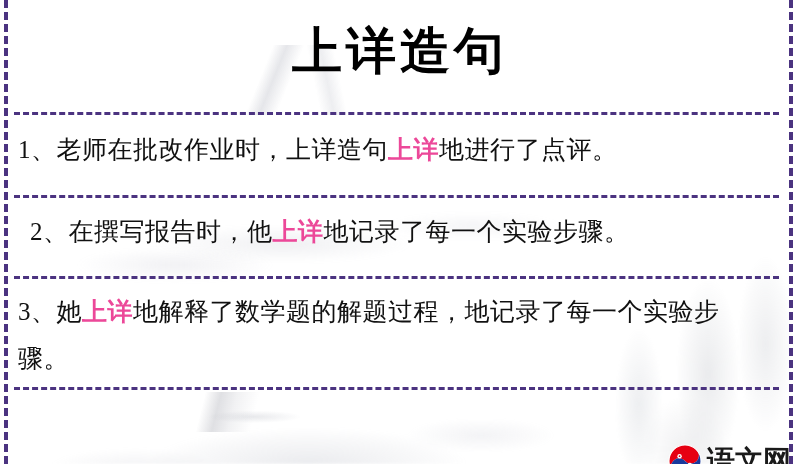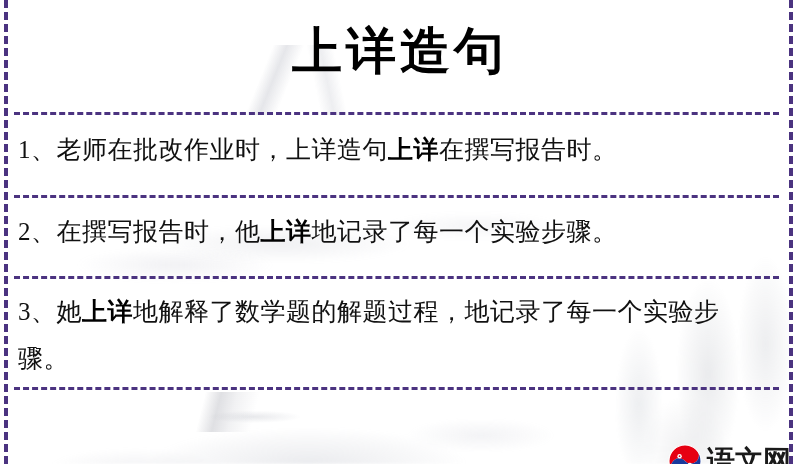--- a/index.html
+++ b/index.html
@@ -146,26 +146,26 @@
     width: 752px;
     font-family: "Liberation Serif", "DejaVu Serif", serif;
     font-size: 25px;
     line-height: 47px;
     color: #111111;
     letter-spacing: 0.5px;
     z-index: 2;
     text-align: left;
   }
   .sentence .kw {
-    color: #000000;
+    color: #ec4899;
     font-weight: bold;
   }
 
   #sentence-1 { top: 126px; }
-  #sentence-2 { top: 208px; }
+  #sentence-2 { top: 208px; margin-left: 12px; }
   #sentence-3 { top: 288px; }
 
   
   .logo {
     position: absolute;
     left: 668px;
     top: 414px;
     display: flex;
     align-items: center;
     gap: 5px;
@@ -205,21 +205,21 @@
   <div class="border-right"></div>
 
   <div class="title">上详造句</div>
 
   <div class="sep" style="top:112px;"></div>
   <div class="sep" style="top:195px;"></div>
   <div class="sep" style="top:276px;"></div>
   <div class="sep" style="top:387px;"></div>
 
   <div class="sentence" id="sentence-1">
-    <span>1、</span><span>老师在批改作业时，上详造句</span><span class="kw">上详</span><span>在撰写报告时。</span>
+    <span>1、</span><span>老师在批改作业时，上详造句</span><span class="kw">上详</span><span>地进行了点评。</span>
   </div>
 
   <div class="sentence" id="sentence-2">
     <span>2、</span><span>在撰写报告时，他</span><span class="kw">上详</span><span>地记录了每一个实验步骤。</span>
   </div>
 
   <div class="sentence" id="sentence-3">
     <span>3、</span><span>她</span><span class="kw">上详</span><span>地解释了数学题的解题过程，地记录了每一个实验步骤。</span>
   </div>
 

